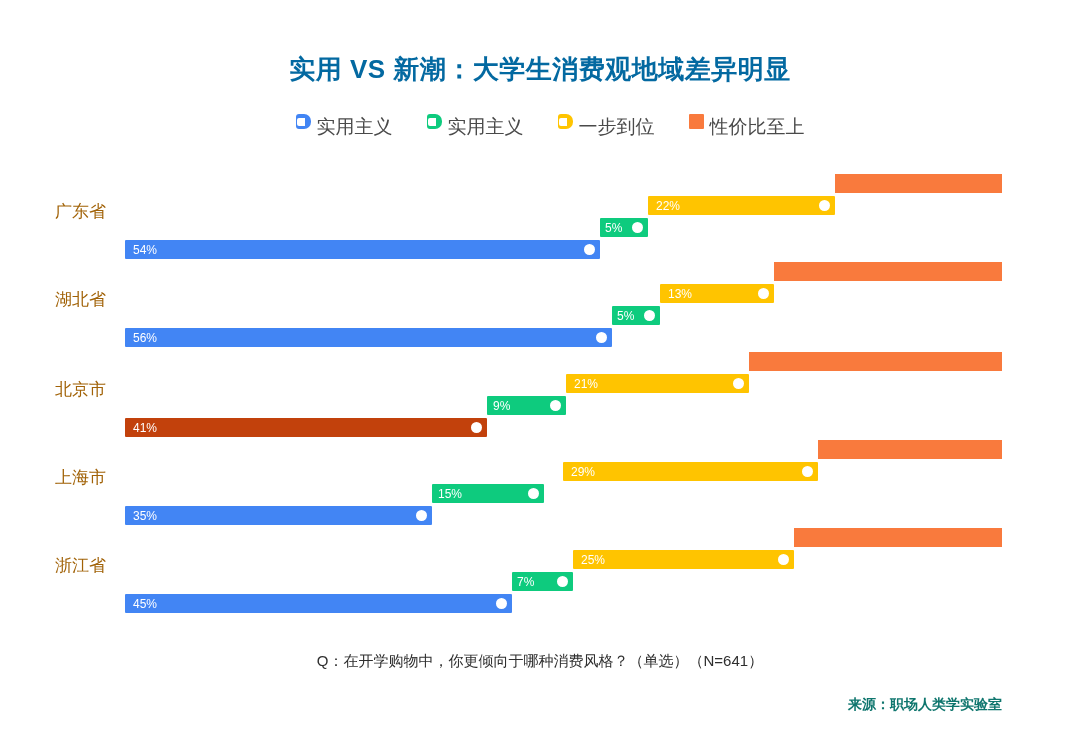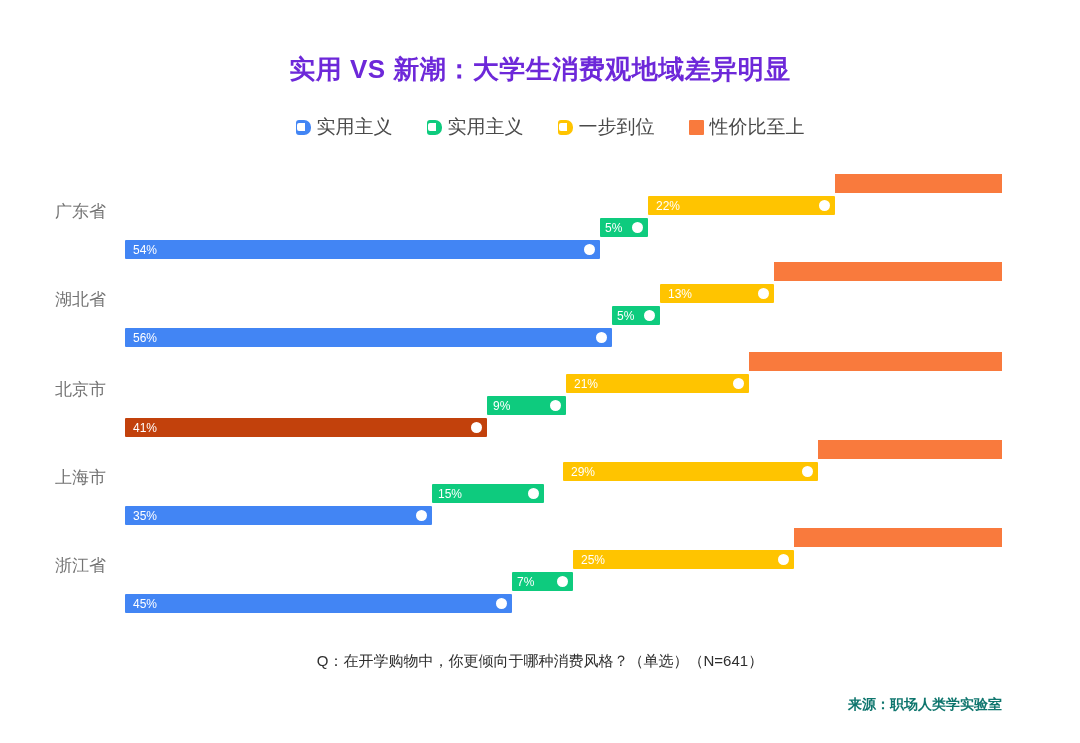--- a/index.html
+++ b/index.html
@@ -11,37 +11,36 @@
   }
   #page { position: relative; width: 1080px; height: 743px; overflow: hidden; background:#fff; }
 
   
   .chart-title {
     position: absolute;
     top: 52px; left: 0; width: 1080px;
     text-align: center;
     font-size: 26px;
     font-weight: bold;
-    color: #6d28d9;
+    color: #0369a1;
     letter-spacing: 0.5px;
     white-space: nowrap;
   }
 
   
   .legend {
     position: absolute;
     top: 114px; left: 0; width: 1080px;
     display: flex;
     justify-content: center;
     align-items: center;
     gap: 0px;
   }
   .legend-item {
     display: flex;
-    align-items: center;
     margin-right: 14px;
     padding-left: 20px;
   }
   .legend-item:last-child { margin-right: 0; }
   .legend-marker {
     width: 15px; height: 15px;
     margin-right: 6px;
     flex: 0 0 auto;
     position: relative;
   }
@@ -66,21 +65,21 @@
   
   .plot { position: absolute; left: 0; top: 160px; width: 1080px; height: 470px; }
 
   .group { position: absolute; left: 0; width: 1080px; height: 88px; }
 
   .cat-label {
     position: absolute;
     left: 55px;
     width: 80px;
     font-size: 17px;
-    color: #737373;
+    color: #a16207;
     white-space: nowrap;
   }
 
   .bar {
     position: absolute;
     height: 19px;
     display: flex;
     align-items: center;
   }
   .bar.rounded { border-radius: 1px; }

